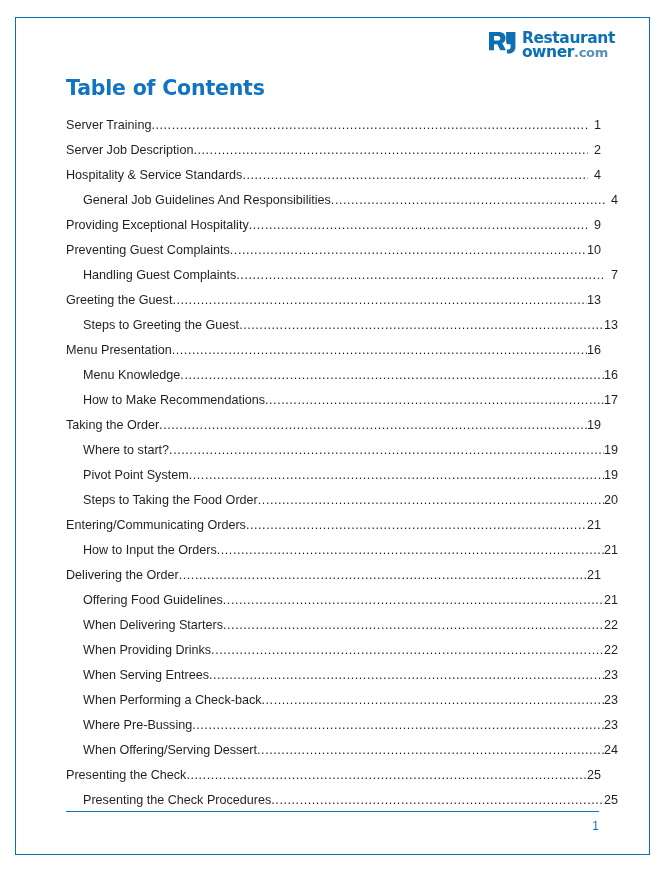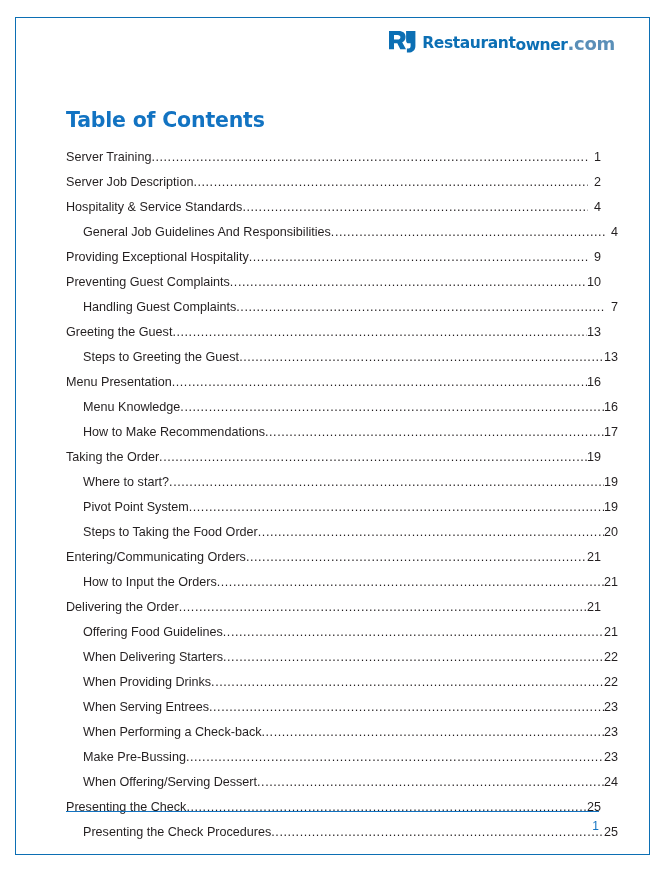--- a/index.html
+++ b/index.html
@@ -34,50 +34,49 @@
     top: 13px;
     display: flex;
     align-items: center;
     gap: 6px;
   }
   .logo-mark {
     display: block;
   }
   .logo-wordmark {
     display: flex;
-    flex-direction: row;
+    flex-direction: column;
     line-height: 0.93;
   }
   .logo-line1 {
     font-family: "DejaVu Sans", sans-serif;
     font-weight: bold;
     font-size: 15.5px;
     letter-spacing: -0.4px;
     color: #0C6FB4;
   }
   .logo-line2 {
     font-family: "DejaVu Sans", sans-serif;
     font-weight: bold;
     font-size: 15.5px;
     letter-spacing: -0.4px;
     color: #0C6FB4;
   }
   .logo-dotcom {
     color: #5A8FB8;
-    font-size: 18px;
+    font-size: 13px;
     letter-spacing: -0.3px;
   }
 
   
   .content {
     position: absolute;
     left: 50px;
     top: 58px;
     width: 535px;
-    margin-top: 32px;
   }
 
   .toc-title {
     font-family: "DejaVu Sans", sans-serif;
     font-size: 20.5px;
     font-weight: bold;
     color: #1273C2;
     letter-spacing: -0.2px;
     margin: 0 0 13px 0;
     padding: 0;
@@ -288,21 +287,21 @@
           <span class="toc-label">When Serving Entrees</span>
           <span class="toc-dots"></span>
           <span class="toc-page">23</span>
         </li>
         <li class="toc-row lvl2">
           <span class="toc-label">When Performing a Check-back</span>
           <span class="toc-dots"></span>
           <span class="toc-page">23</span>
         </li>
         <li class="toc-row lvl2">
-          <span class="toc-label">Make Pre-Bussing</span>
+          <span class="toc-label">Where Pre-Bussing</span>
           <span class="toc-dots"></span>
           <span class="toc-page">23</span>
         </li>
         <li class="toc-row lvl2">
           <span class="toc-label">When Offering/Serving Dessert</span>
           <span class="toc-dots"></span>
           <span class="toc-page">24</span>
         </li>
         <li class="toc-row">
           <span class="toc-label">Presenting the Check</span>

